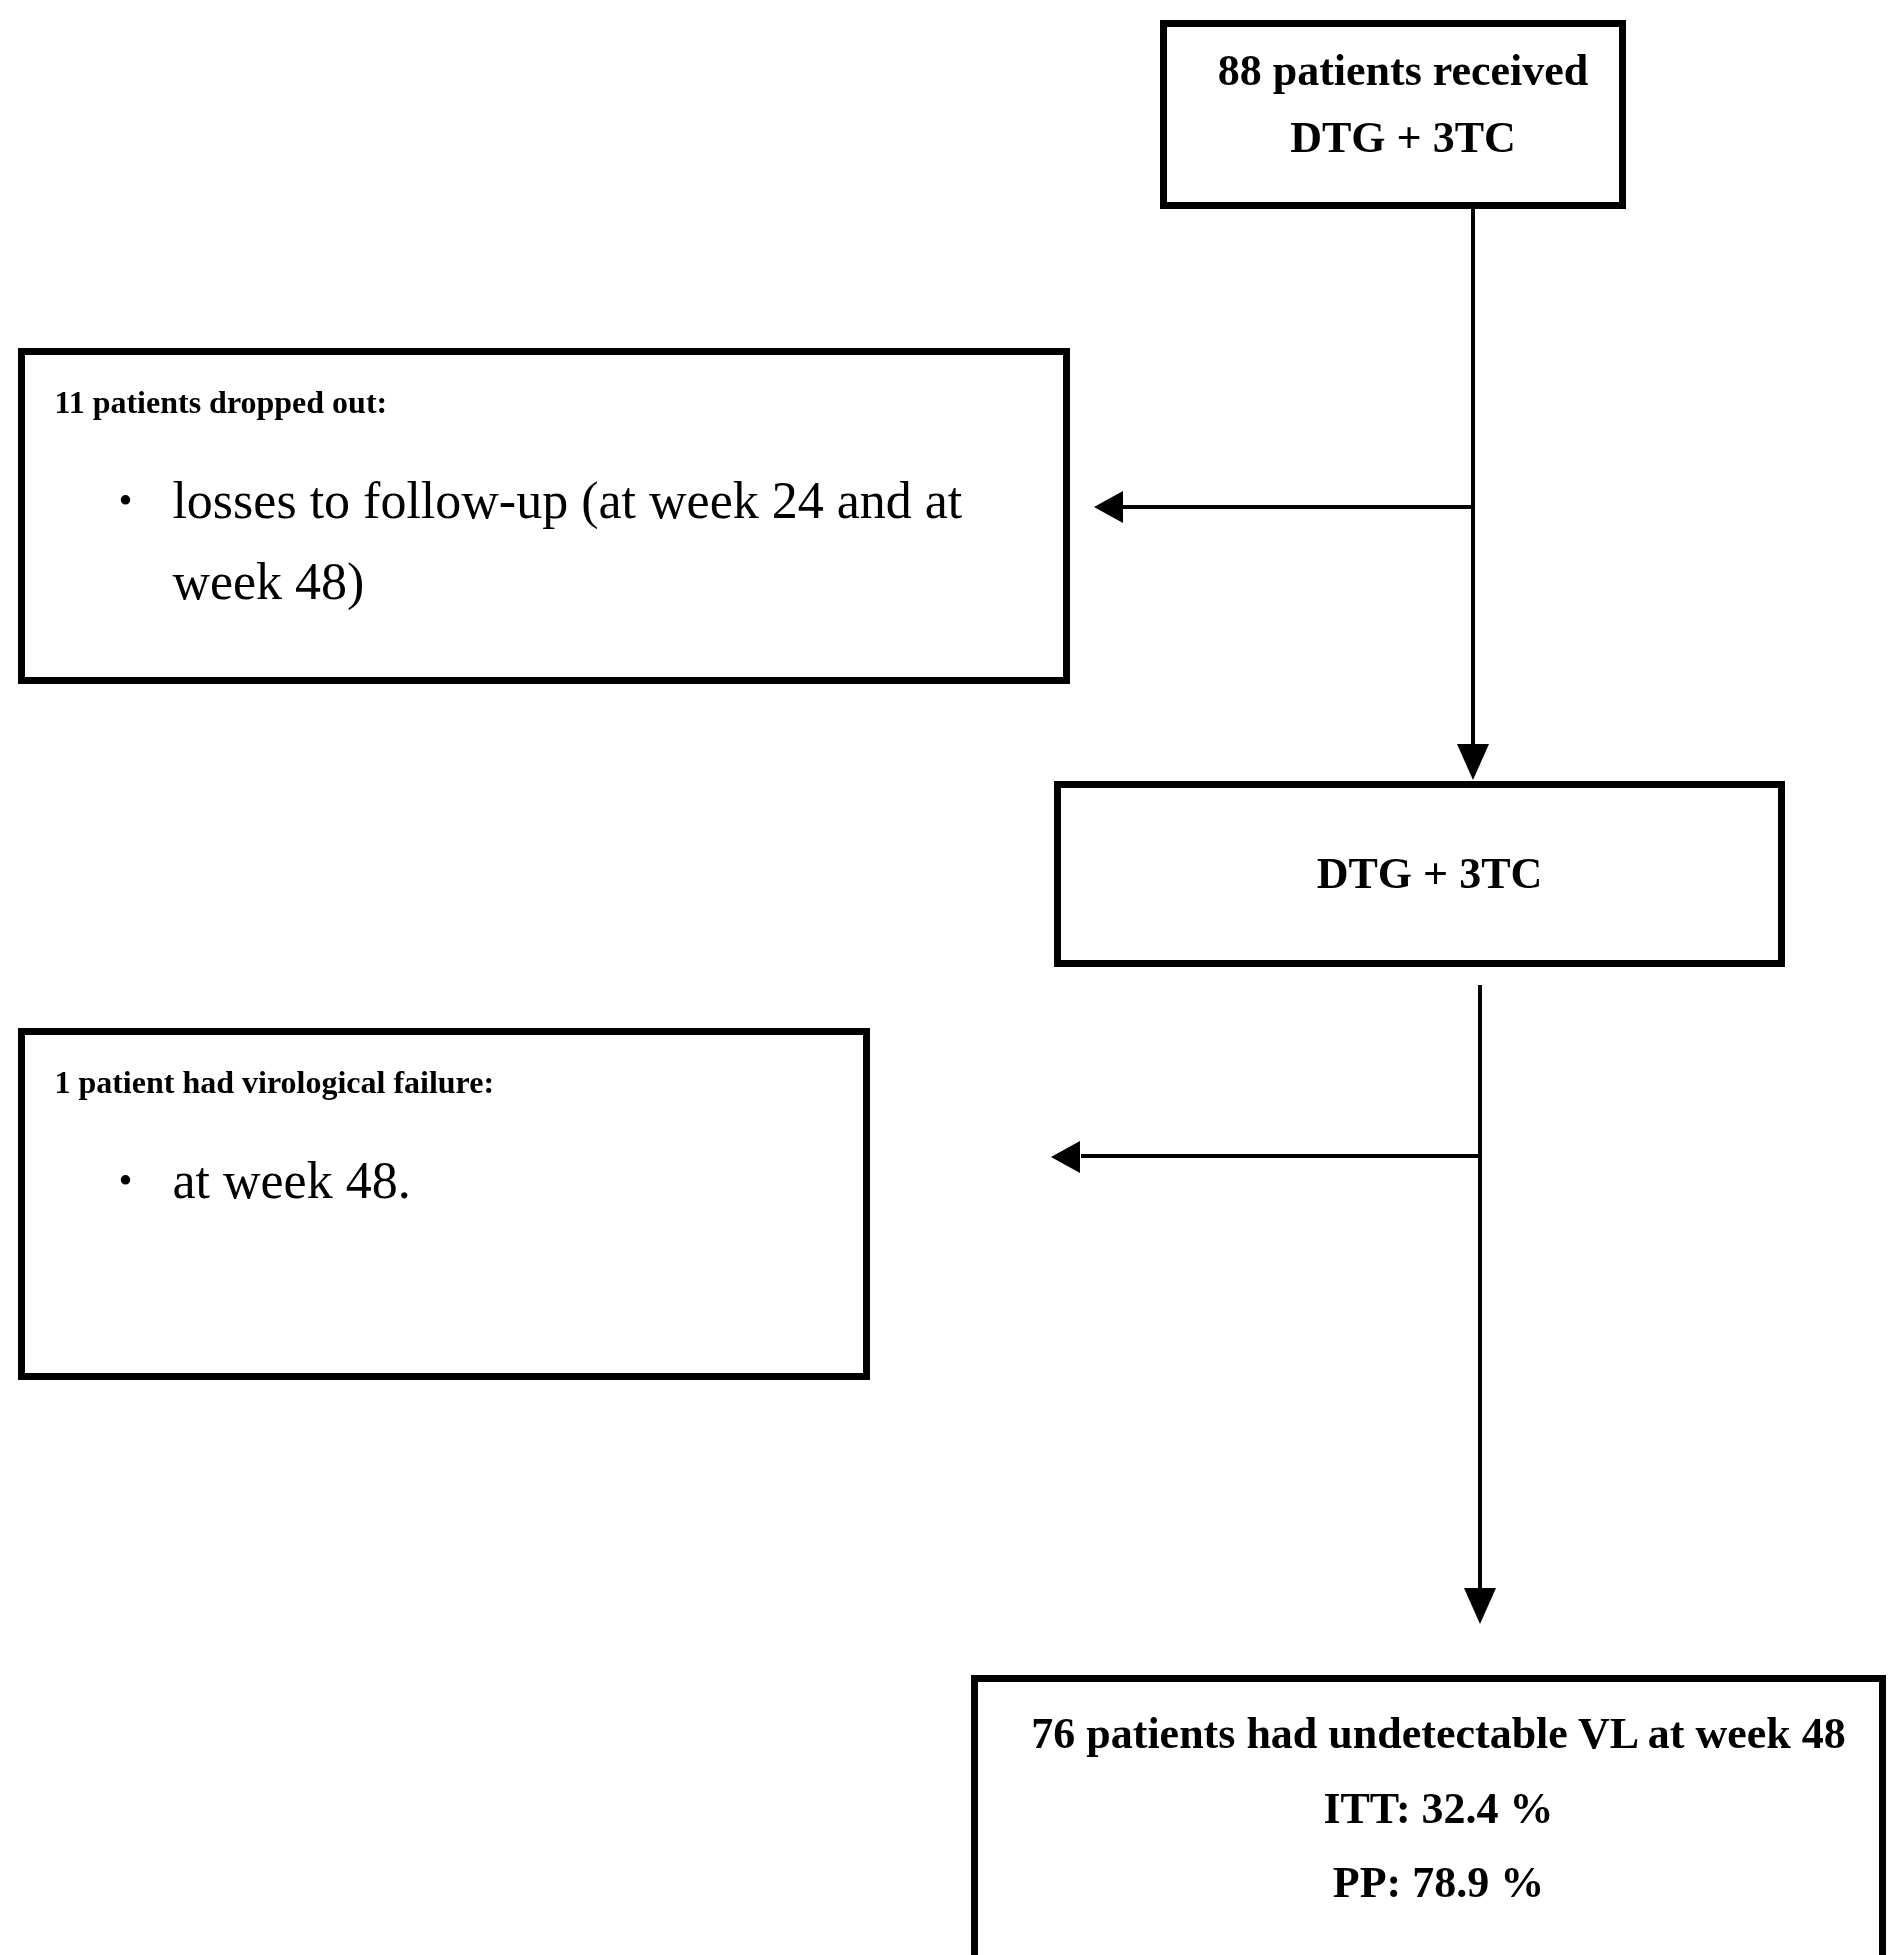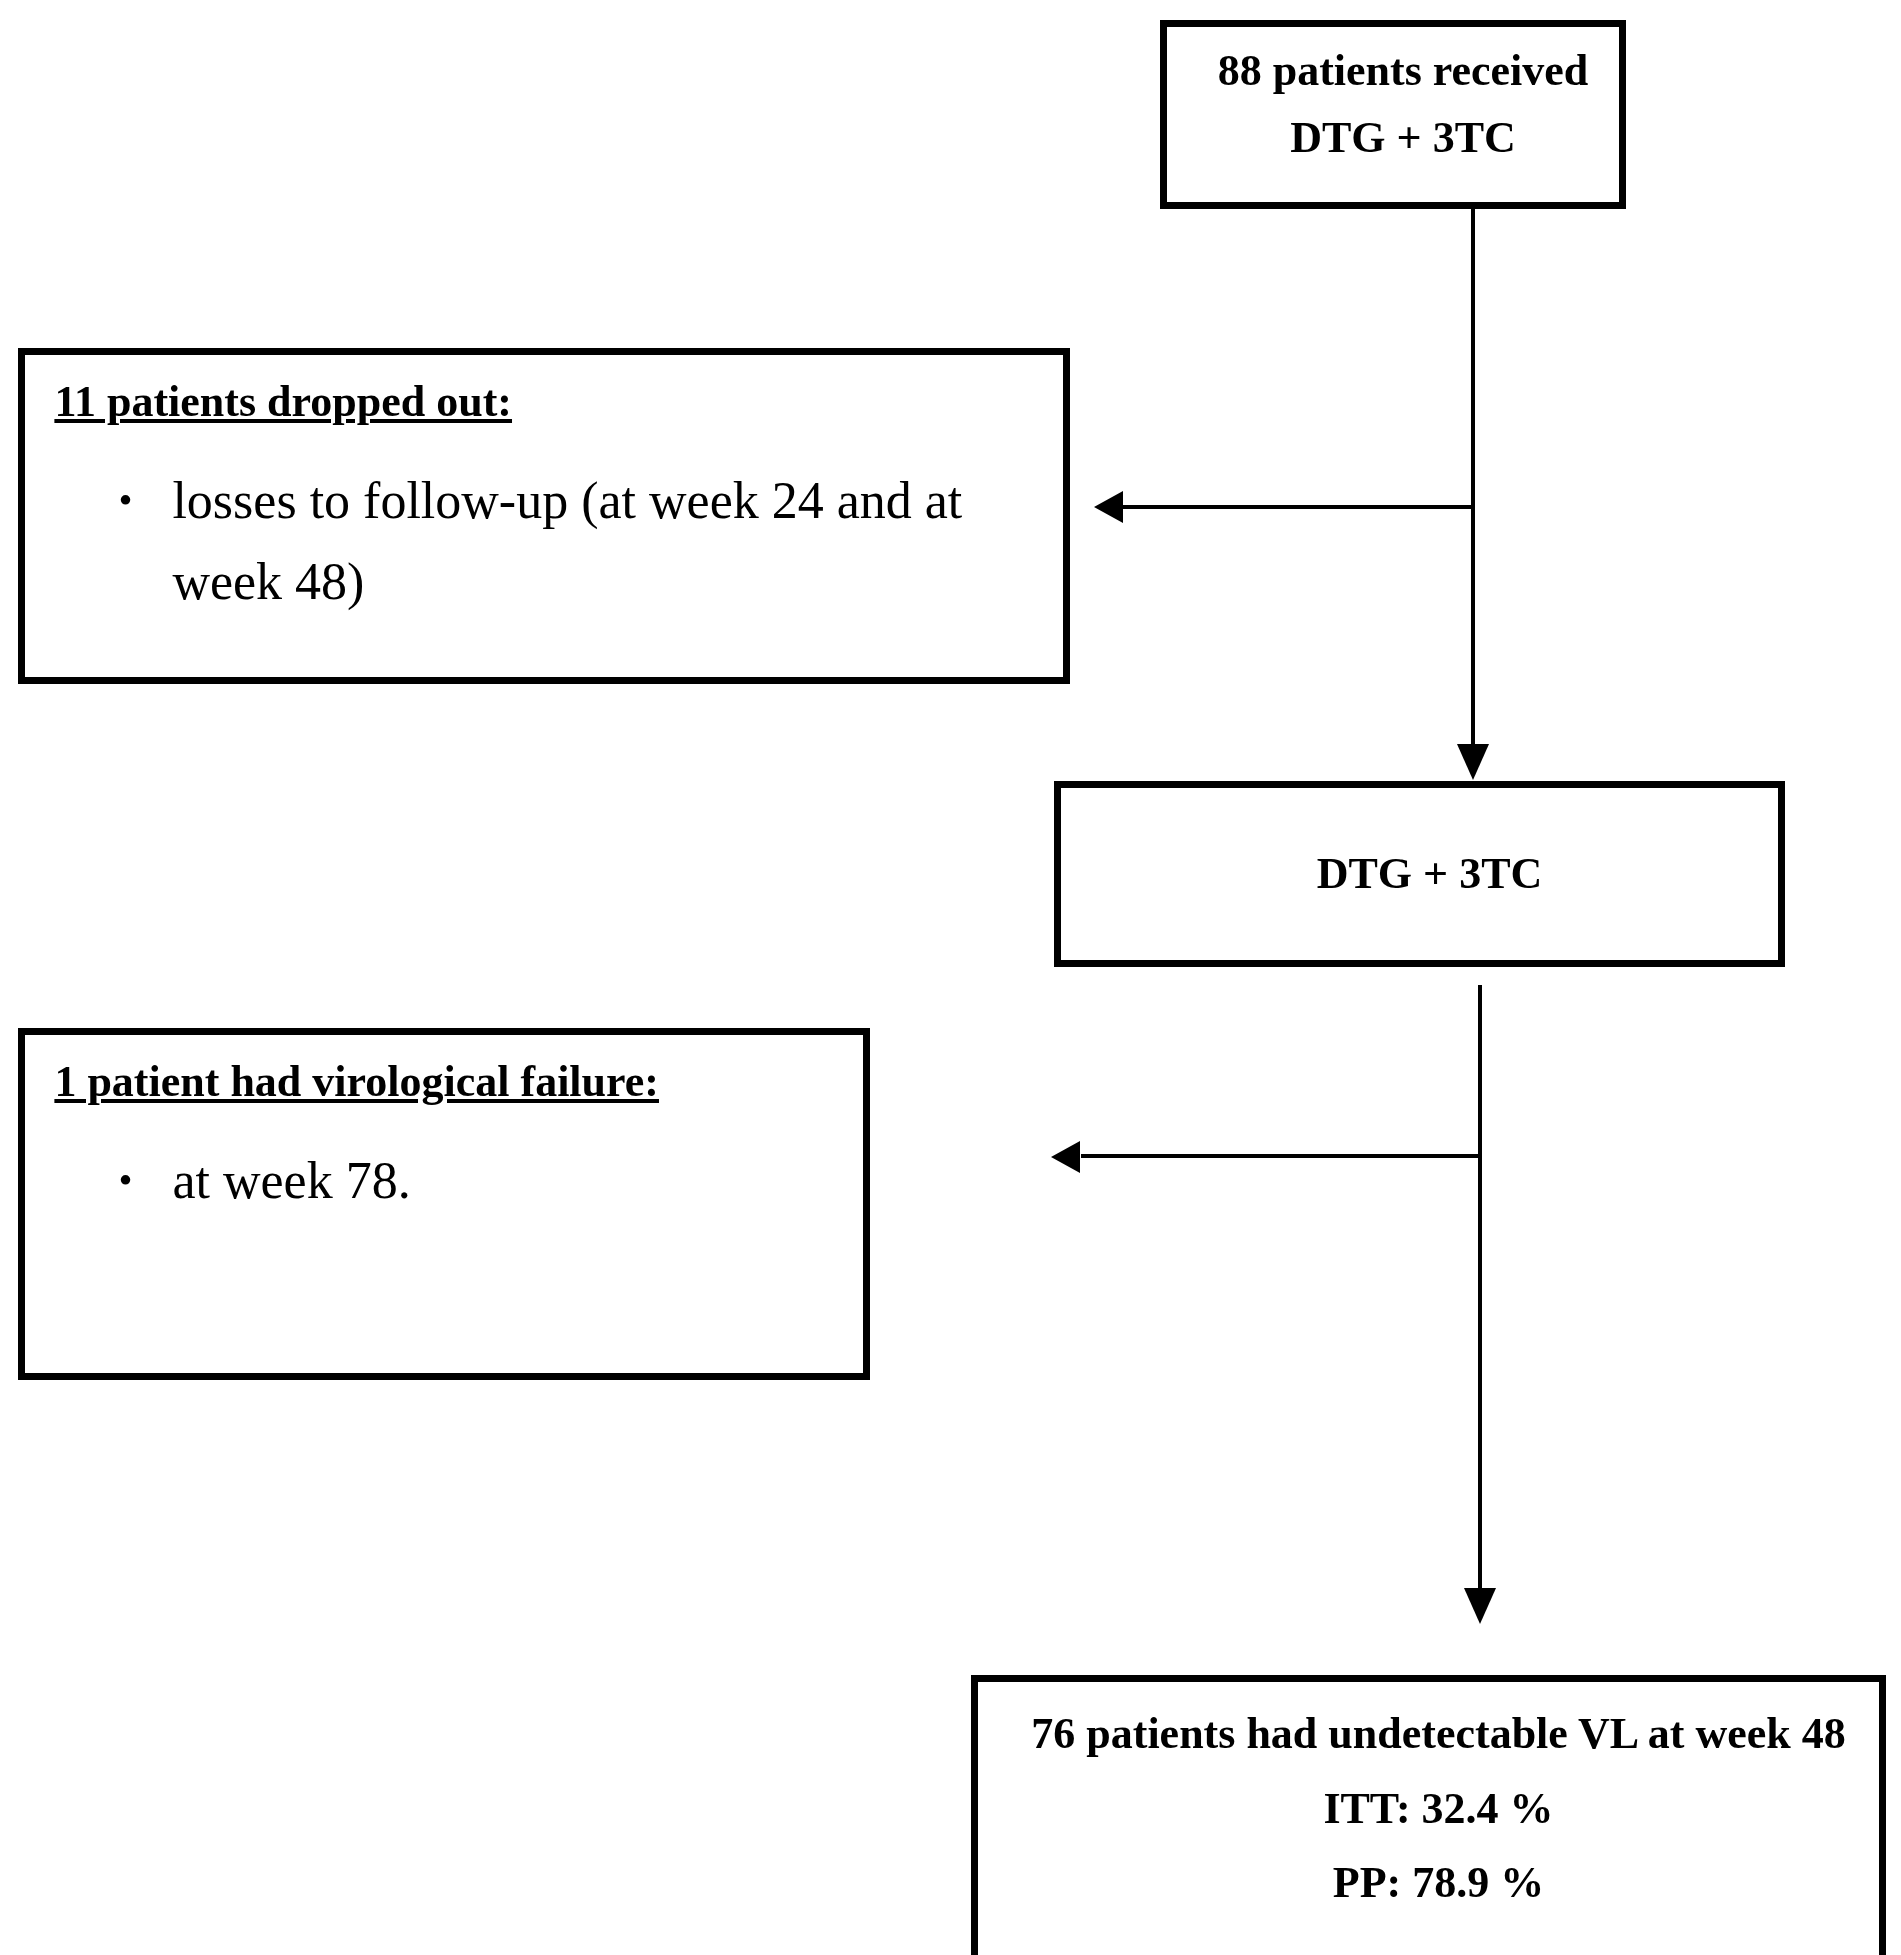--- a/index.html
+++ b/index.html
@@ -37,24 +37,23 @@
     font-weight: bold;
     line-height: 1;
     white-space: nowrap;
   }
   
   .side-box {
     padding: 18.4px 29px;
     text-align: left;
   }
   .side-title {
-    font-size: 44px;
+    font-size: 32px;
     font-weight: bold;
     line-height: 58px;
-    text-decoration: underline;
   }
   .bullet-row {
     display: flex;
     align-items: flex-start;
     margin-left: 64px;
     margin-top: 29px;
   }
   .bullet-marker {
     flex: 0 0 54px;
     width: 54px;
@@ -135,21 +134,21 @@
   <div class="connector-line v2-line"></div>
   <div class="arrowhead arrowhead-down v2-head"></div>
 
   <div class="connector-line h2-line"></div>
   <div class="arrowhead arrowhead-left h2-head"></div>
 
   <div class="box side-box failure-box">
     <div class="side-title">1 patient had virological failure:</div>
     <div class="bullet-row">
       <span class="bullet-marker">•</span>
-      <span class="bullet-text">at week 78.</span>
+      <span class="bullet-text">at week 48.</span>
     </div>
   </div>
 
   <div class="box center-box outcome-box">
     <div class="center-line">76 patients had undetectable VL at week 48</div>
     <div class="center-line">ITT: 32.4 %</div>
     <div class="center-line">PP: 78.9 %</div>
   </div>
 
 </div>

